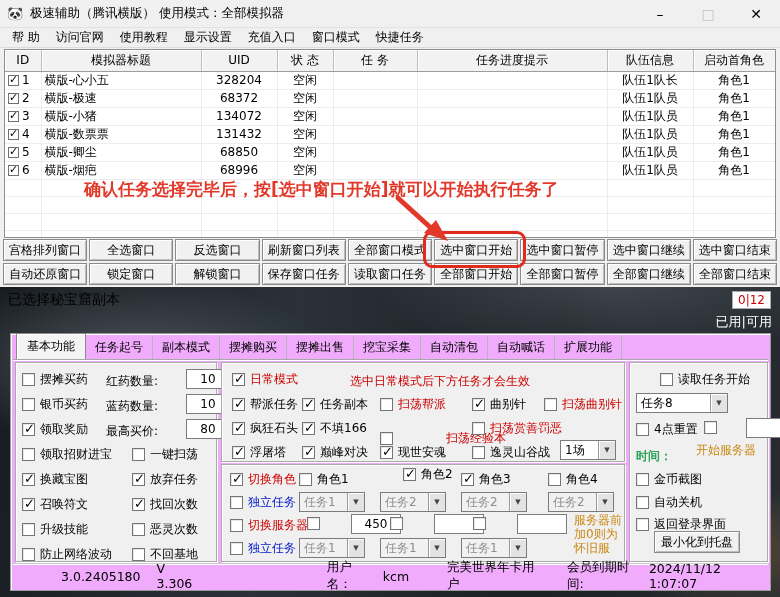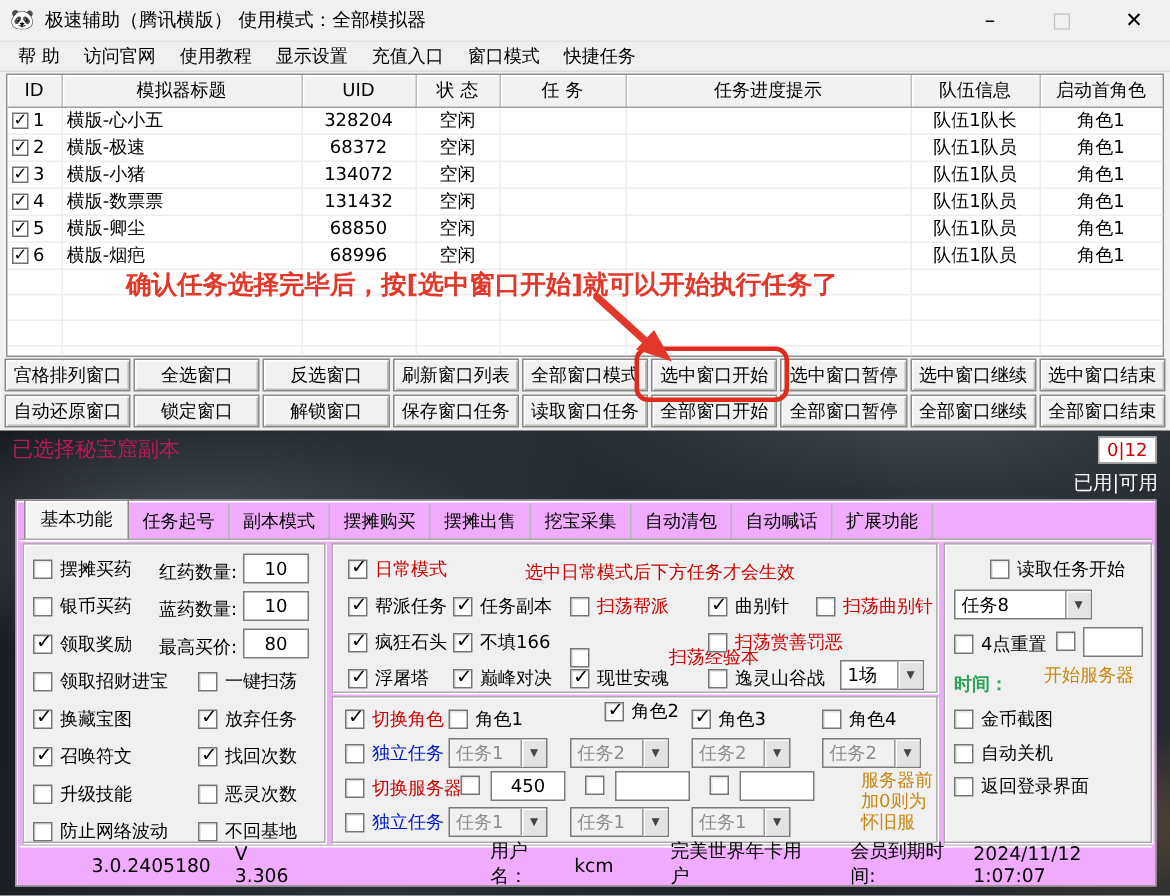--- a/index.html
+++ b/index.html
@@ -32,40 +32,40 @@
   .rowcb.checked::after{content:"✓";position:absolute;left:0px;top:-3px;font-size:11px;font-weight:bold;}
   
   .btnbar{position:absolute;left:3px;width:774px;display:flex;gap:2px;}
   .btnbar.r1{top:239px;} .btnbar.r2{top:263px;justify-content:center;}
   .wbtn{flex:1;height:22px;background:#f1f1f1;border:1px solid #8a8a8a;box-shadow:inset 1px 1px 0 #fff,inset -1px -1px 0 #bcbcbc;display:flex;align-items:center;justify-content:center;font-size:12px;white-space:nowrap;}
   
   .annotation{position:absolute;left:84px;top:178px;z-index:20;font-size:17px;font-weight:bold;color:#e2382a;white-space:nowrap;}
   .arrow-svg{position:absolute;left:0;top:0;z-index:19;pointer-events:none;}
   .highlight-box{position:absolute;left:423px;top:231px;width:103px;height:37px;border:3px solid #e02a1e;border-radius:9px;z-index:15;}
   
-  .banner-text{position:absolute;left:8px;top:291px;color:#be185d;font-size:14px;z-index:2;}
+  .banner-text{position:absolute;left:8px;top:291px;color:#000000;font-size:14px;z-index:2;}
   .counter-box{position:absolute;right:9px;top:291px;background:#fff;border:1px solid #aaa;color:#cc0000;padding:1px 5px;font-size:12px;z-index:2;}
   .counter-caption{position:absolute;right:8px;top:313px;color:#fff;font-size:13px;z-index:2;}
   
   .panel{position:absolute;left:10px;top:333px;width:761px;height:258px;background:#f0abfc;border:1px solid #9a9a9a;box-shadow:inset 1px 1px 0 #fff;}
   .tabs{position:absolute;left:5px;top:4px;display:flex;align-items:flex-end;height:22px;}
   .tab{padding:3px 9px 4px;border-right:1px solid #b5b5b5;white-space:nowrap;}
   .tab.active{border:1px solid #8a8a8a;border-bottom:none;background:#f4f4f4;box-shadow:inset 1px 1px 0 #fff;padding:4px 10px 6px;margin-bottom:-1px;}
   .tabline{position:absolute;left:2px;right:2px;top:26px;border-top:1px solid #fff;box-shadow:0 -1px 0 #a8a8a8;}
   .gb{position:absolute;background:#f0f0f0;border:1px solid #ababab;box-shadow:inset 1px 1px 0 #fff,1px 1px 0 #fff;}
   .gb-left{left:4px;top:28px;width:202px;height:200px;}
   .gb-mid-top{left:210px;top:28px;width:404px;height:100px;}
   .gb-mid-bot{left:210px;top:130px;width:404px;height:98px;}
   .gb-right{left:618px;top:28px;width:139px;height:200px;}
   .crow{position:absolute;display:flex;align-items:center;white-space:nowrap;}
   .cb{width:13px;height:13px;background:#fff;border:1px solid #757575;box-shadow:inset 1px 1px 0 #e6e6e6;flex:none;position:relative;}
   .cb.checked::after{content:"✓";position:absolute;left:1px;top:-3px;font-size:13px;font-weight:bold;color:#000;}
   .lbl{margin-left:5px;}
   .t-red{color:#cc0000;} .t-blue{color:#0018c8;} .t-orange{color:#c8860f;} .t-green{color:#2aa25a;}
-  .tinput{height:20px;border:1px solid #7b7b7b;background:#fff;text-align:center;font-size:12px;font-family:"DejaVu Sans",sans-serif;padding:0 2px;}
+  .tinput{height:20px;border:1px solid #7b7b7b;background:#fff;text-align:center;font-size:12px;font-family:"DejaVu Sans",sans-serif;padding:0 2px;margin-left:24px;}
   .combo{display:inline-flex;align-items:center;height:20px;border:1px solid #7b7b7b;background:#fff;}
   .combo .val{padding:0 4px;flex:1;overflow:hidden;white-space:nowrap;}
   .combo .drop{width:17px;align-self:stretch;background:#e3e3e3;border-left:1px solid #9a9a9a;box-shadow:inset 1px 1px 0 #fff;display:flex;align-items:center;justify-content:center;font-size:7px;color:#444;}
   .combo.d{background:#f1f1f1;color:#8d8d8d;}
   .note3{position:absolute;left:352px;top:48px;width:60px;line-height:14px;font-size:12px;}
   .traybtn{position:absolute;left:24px;top:168px;width:86px;height:22px;background:#f1f1f1;border:1px solid #8a8a8a;box-shadow:inset 1px 1px 0 #fff,inset -1px -1px 0 #bcbcbc;display:flex;align-items:center;justify-content:center;}
   .pstatus{position:absolute;left:2px;right:2px;bottom:2px;height:25px;border-top:1px solid #c9c9c9;box-shadow:inset 0 1px 0 #fff;display:flex;align-items:center;font-size:12.5px;}
 </style>
 </head>
 <body>
@@ -503,20 +503,21 @@
       <span class="lbl">金币截图</span>
     </div>
     <div class="crow" style="left:6px;top:131px;">
       <span class="cb"></span>
       <span class="lbl">自动关机</span>
     </div>
     <div class="crow" style="left:6px;top:153px;">
       <span class="cb"></span>
       <span class="lbl">返回登录界面</span>
     </div>
+    <div class="traybtn">最小化到托盘</div>
   </div>
 
   <div class="pstatus">
     <span style="margin-left:48px;">3.0.2405180</span>
     <span style="margin-left:16px;">V 3.306</span>
     <span style="margin-left:124px;">用户名：</span>
     <span style="margin-left:8px;">kcm</span>
     <span style="margin-left:38px;">完美世界年卡用户</span>
     <span style="margin-left:24px;">会员到期时间:</span>
     <span style="margin-left:6px;">2024/11/12 1:07:07</span>

